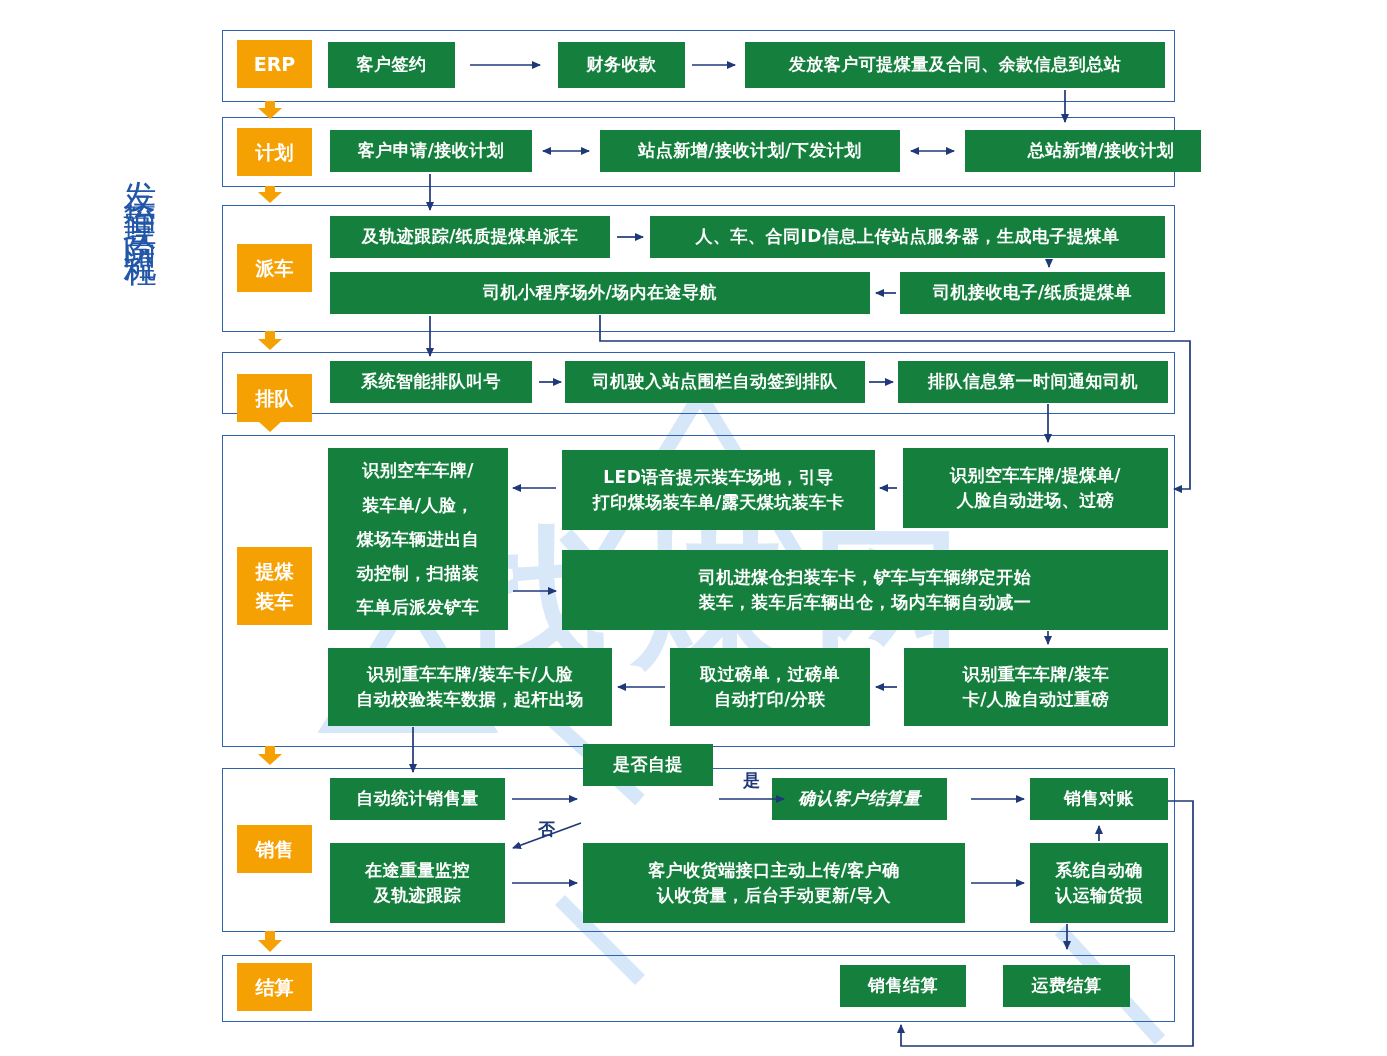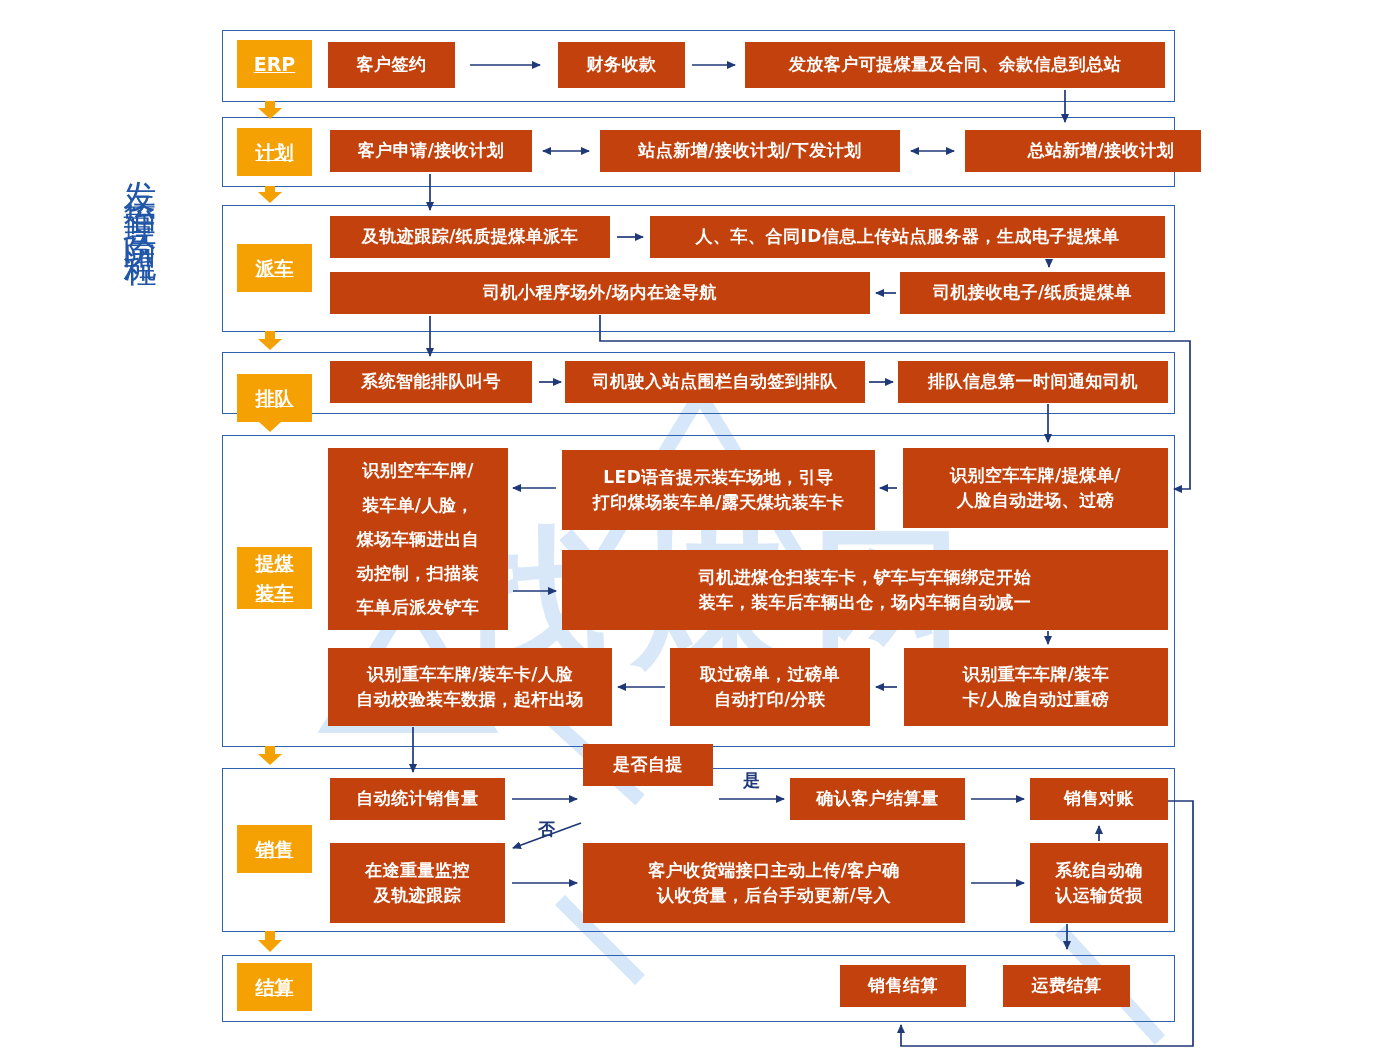--- a/index.html
+++ b/index.html
@@ -3,24 +3,24 @@
 <meta charset="utf-8">
 <style>
   html,body{margin:0;padding:0;background:#ffffff;}
   #canvas{
     position:relative;width:1387px;height:1056px;overflow:hidden;background:#ffffff;
     font-family:"DejaVu Sans",sans-serif;
   }
   .lane-box{position:absolute;border:1.5px solid #2f62ac;background:transparent;z-index:2;}
   .lane-label{
     position:absolute;background:#F5A003;color:#ffffff;display:flex;align-items:center;justify-content:center;
-    font-size:19px;font-weight:600;text-align:center;white-space:pre-line;line-height:1.6;z-index:4;text-decoration:underline;
+    font-size:19px;font-weight:600;text-align:center;white-space:pre-line;line-height:1.6;z-index:4;
   }
   .box{
-    position:absolute;background:#c2410c;color:#ffffff;display:flex;align-items:center;justify-content:center;
+    position:absolute;background:#15803d;color:#ffffff;display:flex;align-items:center;justify-content:center;
     text-align:center;font-size:17px;font-weight:600;white-space:pre-line;line-height:1.5;z-index:3;
     letter-spacing:0.5px;
   }
   .box.tall{line-height:2.02;}
   .title{
     position:absolute;left:117px;top:155px;writing-mode:vertical-rl;color:#2156a8;
     font-size:33px;font-weight:500;letter-spacing:11px;z-index:4;
   }
   .edge-label{
     position:absolute;color:#1f3878;font-size:17px;font-weight:700;z-index:6;
@@ -56,21 +56,21 @@
   <div class="lane-box" style="left:222px;top:205px;width:951px;height:125px;"></div>
   <div class="lane-box" style="left:222px;top:352px;width:951px;height:60px;"></div>
   <div class="lane-box" style="left:222px;top:435px;width:951px;height:310px;"></div>
   <div class="lane-box" style="left:222px;top:768px;width:951px;height:162px;"></div>
   <div class="lane-box" style="left:222px;top:955px;width:951px;height:65px;"></div>
 
   <div class="lane-label" style="left:237px;top:40px;width:75px;height:48px;">ERP</div>
   <div class="lane-label" style="left:237px;top:128px;width:75px;height:48px;">计划</div>
   <div class="lane-label" style="left:237px;top:244px;width:75px;height:48px;">派车</div>
   <div class="lane-label" style="left:237px;top:358px;width:75px;height:48px;margin-top:16px;">排队</div>
-  <div class="lane-label" style="left:237px;top:547px;width:75px;height:62px;">提煤
+  <div class="lane-label" style="left:237px;top:547px;width:75px;height:78px;">提煤
 装车</div>
   <div class="lane-label" style="left:237px;top:825px;width:75px;height:48px;">销售</div>
   <div class="lane-label" style="left:237px;top:963px;width:75px;height:48px;">结算</div>
 
   <div class="box" style="left:328px;top:42px;width:127px;height:46px;">客户签约</div>
   <div class="box" style="left:558px;top:42px;width:127px;height:46px;">财务收款</div>
   <div class="box" style="left:745px;top:42px;width:420px;height:46px;">发放客户可提煤量及合同、余款信息到总站</div>
 
   <div class="box" style="left:330px;top:130px;width:202px;height:42px;">客户申请/接收计划</div>
   <div class="box" style="left:600px;top:130px;width:300px;height:42px;">站点新增/接收计划/下发计划</div>
@@ -98,21 +98,21 @@
 装车，装车后车辆出仓，场内车辆自动减一</div>
   <div class="box" style="left:328px;top:648px;width:284px;height:78px;">识别重车车牌/装车卡/人脸
 自动校验装车数据，起杆出场</div>
   <div class="box" style="left:670px;top:648px;width:200px;height:78px;">取过磅单，过磅单
 自动打印/分联</div>
   <div class="box" style="left:904px;top:648px;width:264px;height:78px;">识别重车车牌/装车
 卡/人脸自动过重磅</div>
 
   <div class="box" style="left:330px;top:778px;width:175px;height:42px;">自动统计销售量</div>
   <div class="box" style="left:583px;top:744px;width:130px;height:42px;">是否自提</div>
-  <div class="box" style="left:790px;top:778px;width:175px;height:42px;">确认客户结算量</div>
+  <div class="box" style="left:772px;top:778px;width:175px;height:42px;font-style:italic;">确认客户结算量</div>
   <div class="box" style="left:1030px;top:778px;width:138px;height:42px;">销售对账</div>
   <div class="box" style="left:330px;top:843px;width:175px;height:80px;">在途重量监控
 及轨迹跟踪</div>
   <div class="box" style="left:1030px;top:843px;width:138px;height:80px;">系统自动确
 认运输货损</div>
   <div class="box" style="left:583px;top:843px;width:382px;height:80px;">客户收货端接口主动上传/客户确
 认收货量，后台手动更新/导入</div>
 
   <div class="box" style="left:840px;top:965px;width:126px;height:42px;">销售结算</div>
   <div class="box" style="left:1003px;top:965px;width:127px;height:42px;">运费结算</div>

